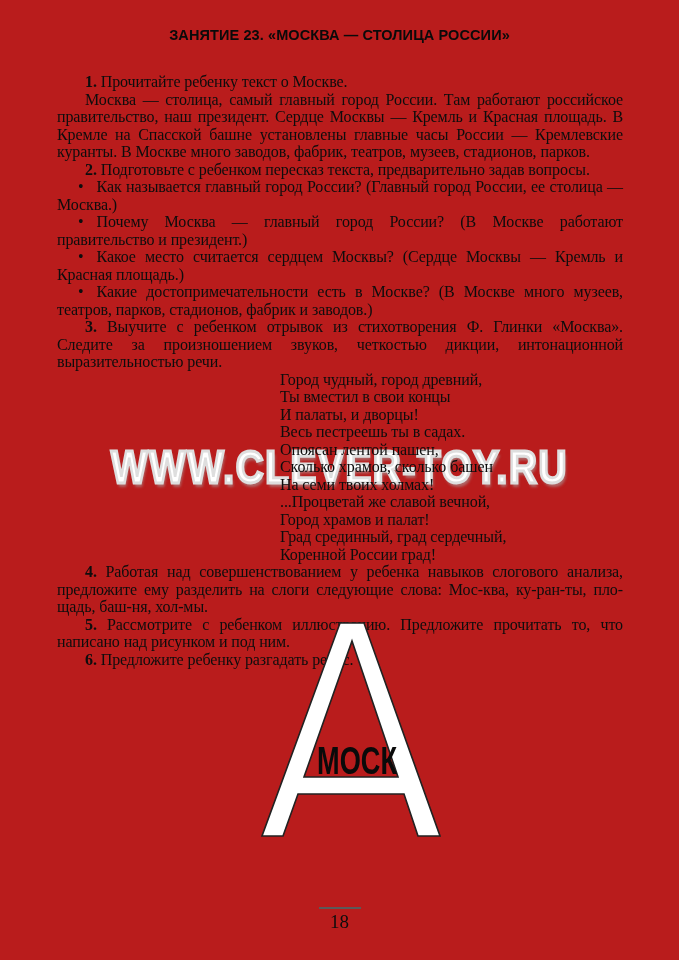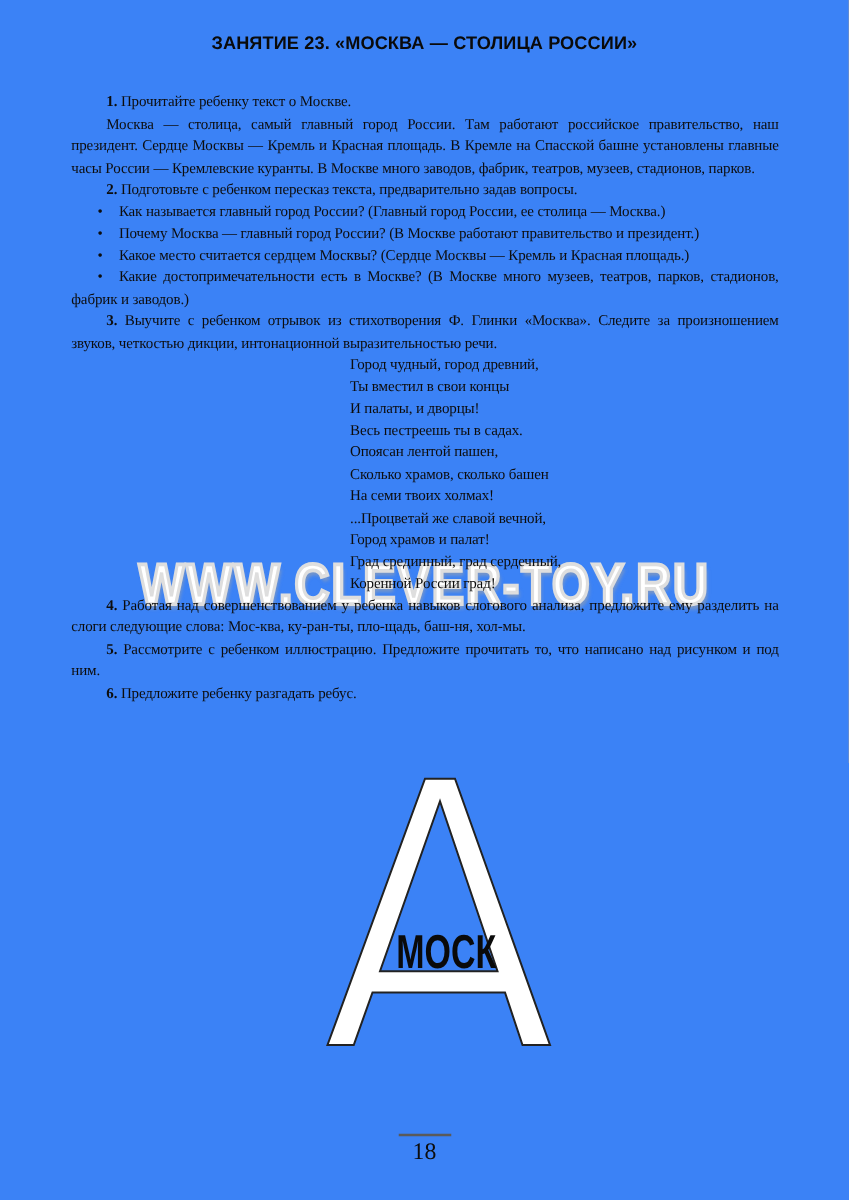--- a/index.html
+++ b/index.html
@@ -1,20 +1,20 @@
 <!DOCTYPE html>
 <html><head>
 <meta charset="utf-8">
 <style>
   html,body { margin:0; padding:0; background:#9a9a9a; }
   .page {
     position:relative;
     width:679px; height:960px;
     margin:0 auto;
-    background:#3b82f6;
+    background:#b91c1c;
     color:#0d0d0d;
     overflow:hidden;
     font-family:"Liberation Serif", serif;
   }
   .title {
     position:absolute; top:27px; left:0; width:100%;
     text-align:center;
     font-family:"Liberation Sans", sans-serif;
     font-weight:bold; font-size:14.5px; letter-spacing:0.1px;
     color:#0a0a0a;
@@ -26,21 +26,21 @@
     font-weight:bold; font-size:46px; letter-spacing:2px;
     color:#ffffff;
     -webkit-text-stroke:3px #dedede;
     text-shadow:2px 4px 3px rgba(165,165,165,0.55);
     transform:scaleX(0.84);
     z-index:0;
     white-space:nowrap;
   }
   .content {
     position:absolute; left:57px; top:73px; width:566px;
-    font-size:12px; line-height:17.5px;
+    font-size:16px; line-height:17.5px;
     text-align:justify;
     z-index:1;
     letter-spacing:-0.1px;
   }
   .para { margin:0; text-indent:28px; }
   .para b { font-weight:bold; }
   .italic-body { }
   .bullet { margin:0; text-indent:21px; }
   .bullet .bdot { margin-right:13px; font-style:normal; }
   .poem { margin:0 0 0 223px; text-align:left; }

